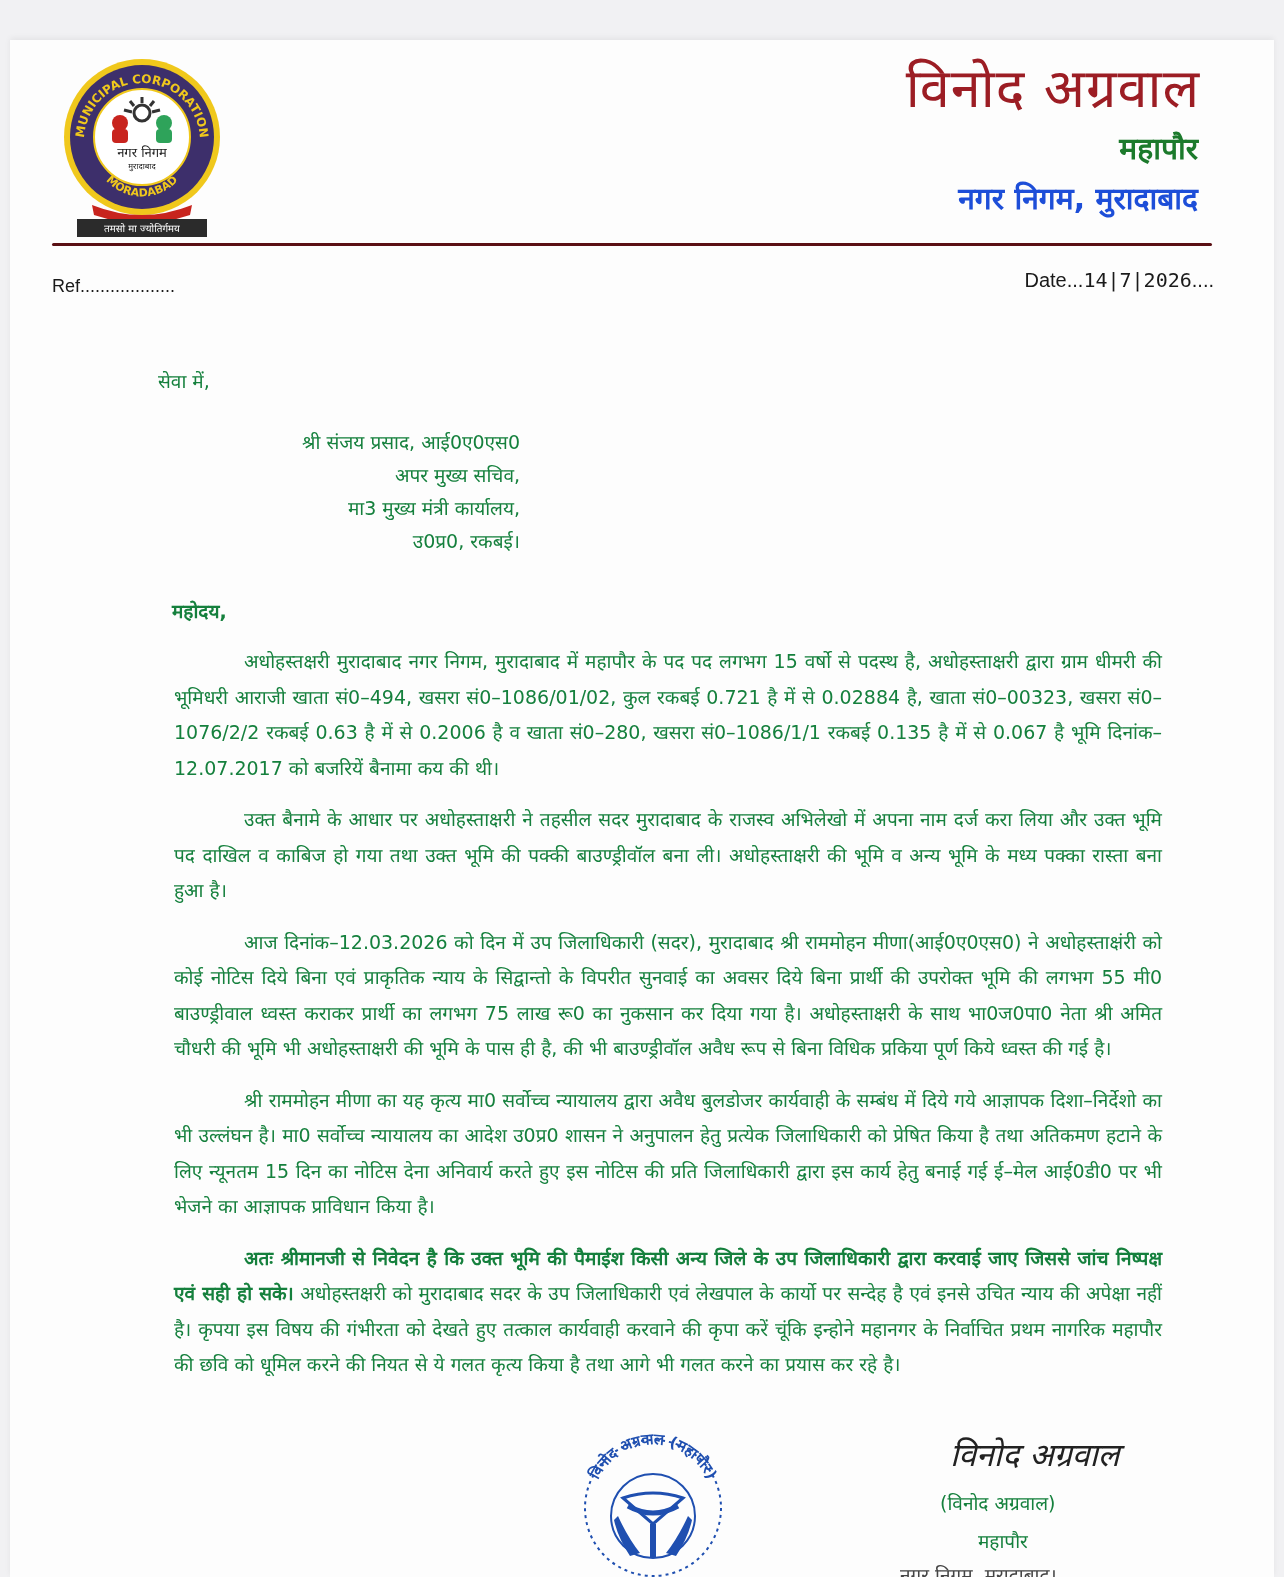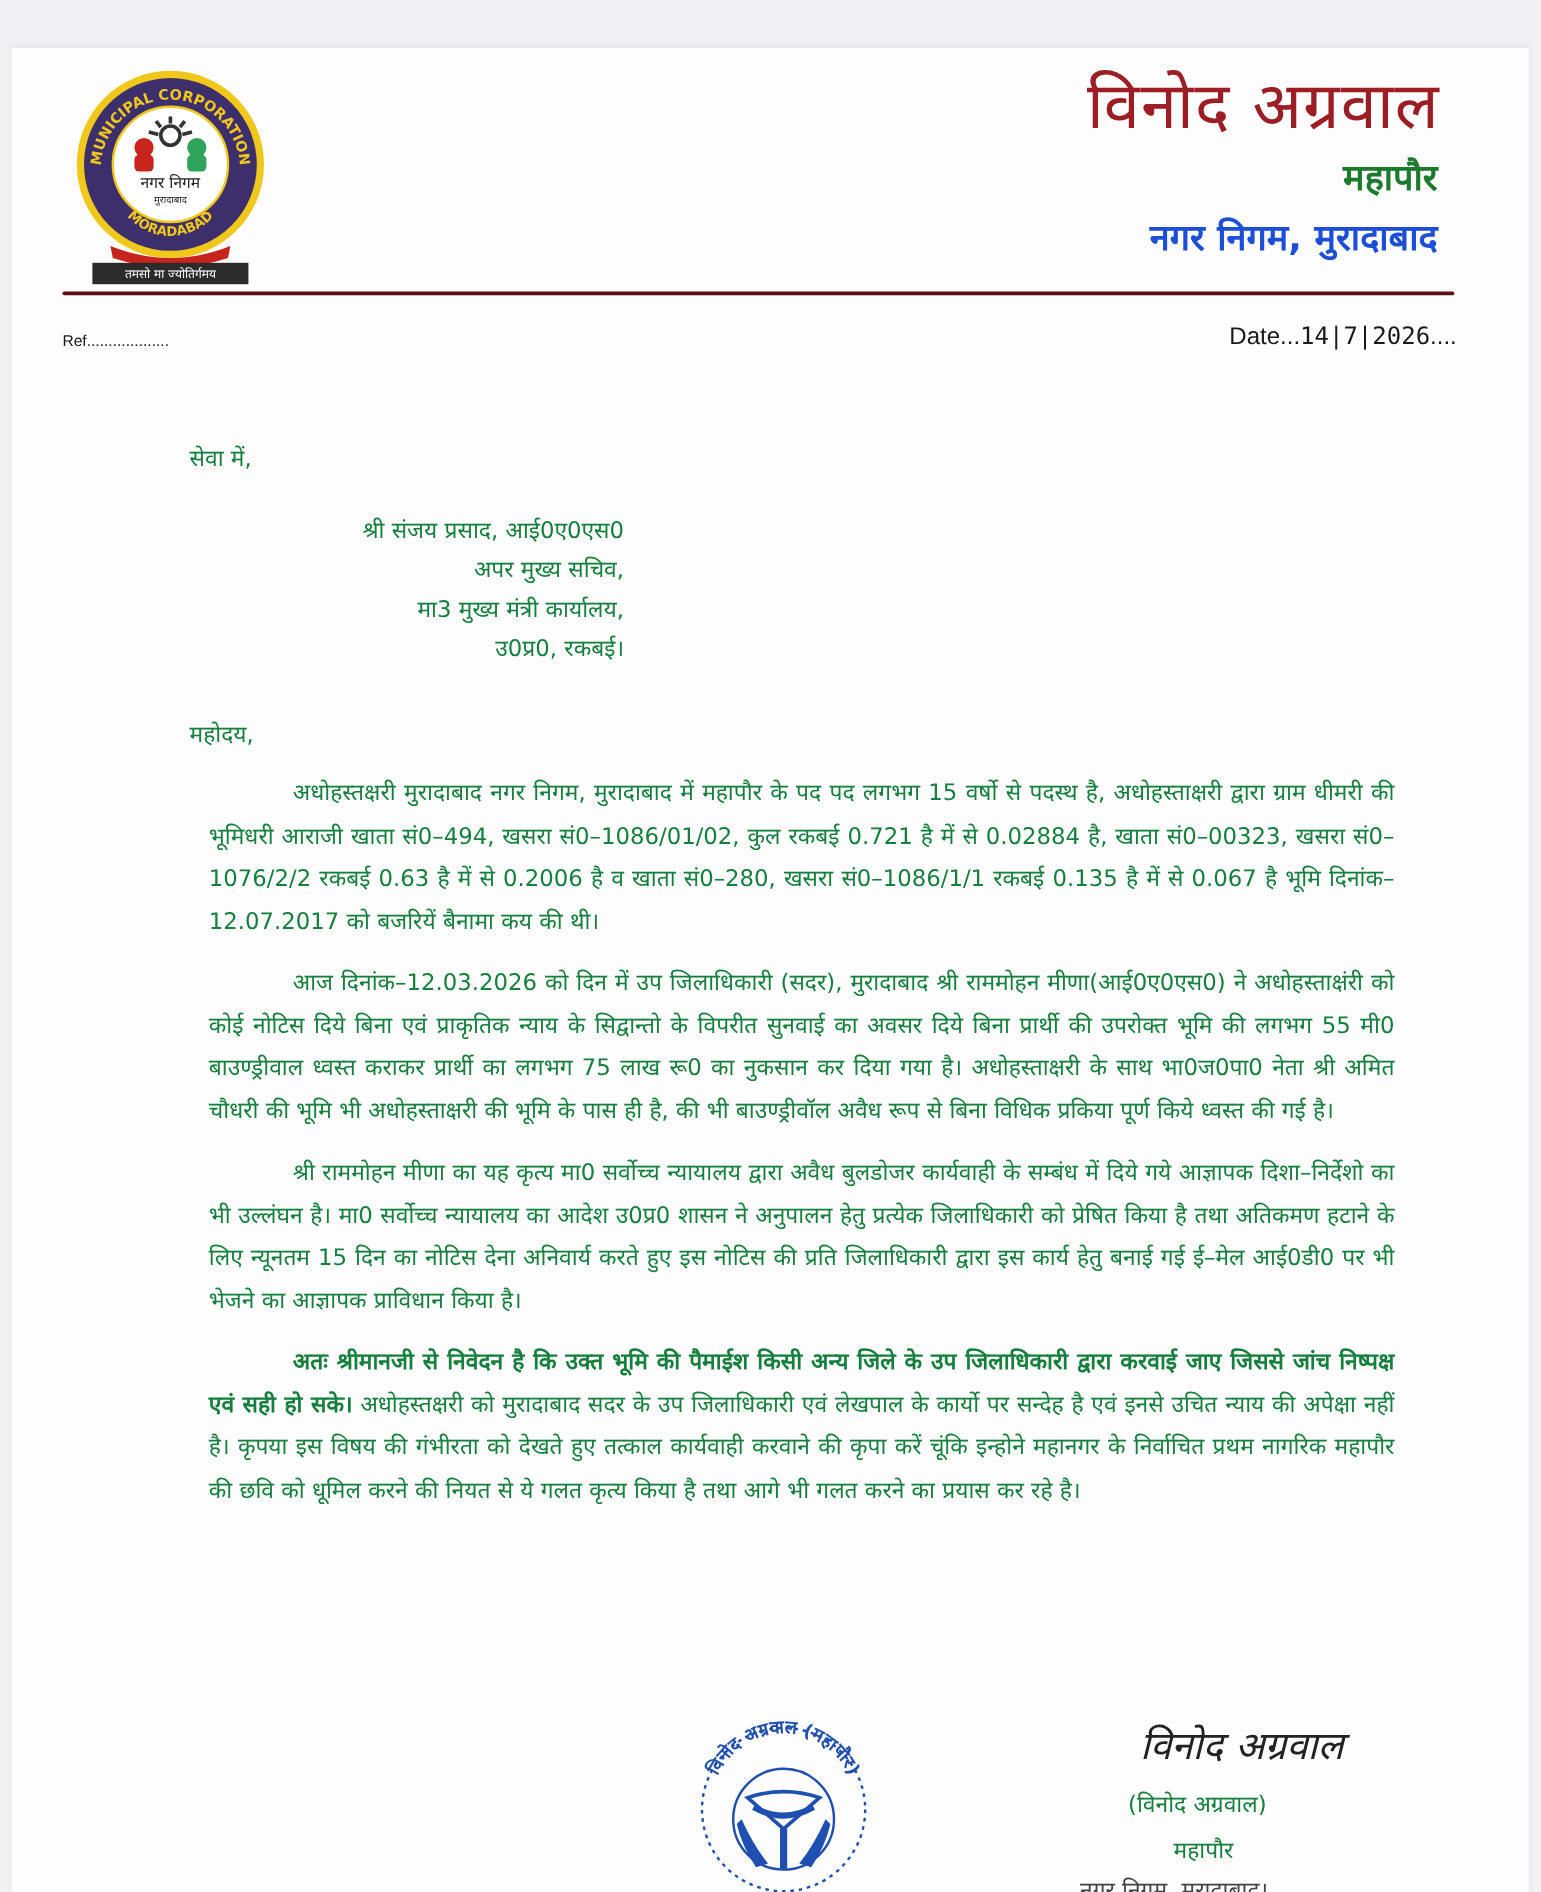--- a/index.html
+++ b/index.html
@@ -29,28 +29,28 @@
       font-size: 30px; font-weight: bold; color: #1c7a2c; line-height: 1;
     }
     .lh-org {
       position: absolute; right: 86px; top: 184px;
       font-size: 30px; font-weight: bold; color: #1d4ed8; line-height: 1;
     }
     .rule {
       position: absolute; left: 52px; top: 243px; width: 1160px; height: 3px;
       background: #5a1014; border-radius: 2px;
     }
-    .ref { position: absolute; left: 52px; top: 276px; font-size: 13px; font-family: "Liberation Sans", sans-serif; text-align: center; }
+    .ref { position: absolute; left: 52px; top: 276px; font-size: 18px; font-family: "Liberation Sans", sans-serif; text-align: center; }
     .date { position: absolute; right: 70px; top: 268px; font-size: 20px; font-family: "Liberation Sans", sans-serif; }
     .date .hand { font-family: "DejaVu Sans Mono", monospace; font-size: 20px; }
 
     .body-text { font-family: "DejaVu Sans", sans-serif; font-size: 19px; color: #15803d; }
     .salutation-to { position: absolute; left: 158px; top: 368px; }
     .addressee { position: absolute; left: 302px; top: 426px; line-height: 33px; text-align: right; }
-    .greeting { position: absolute; left: 158px; top: 598px; }
+    .greeting { position: absolute; left: 172px; top: 598px; font-weight: bold; }
 
     .paras { position: absolute; left: 158px; top: 628px; width: 1020px; line-height: 35.5px; }
     .para { text-align: justify; text-indent: 70px; margin: 16px; }
     .para.gap { margin-top: 12px; }
     .bold { font-weight: bold; }
 
     
     .seal { position: absolute; left: 578px; top: 1428px; width: 150px; height: 150px; }
     
     .sign { position: absolute; left: 950px; top: 1432px; font-family: "DejaVu Serif", serif; font-size: 32px; color: #222; font-style: italic; }
@@ -116,20 +116,21 @@
   <div>श्री संजय प्रसाद, आई0ए0एस0</div>
   <div>अपर मुख्य सचिव,</div>
   <div>मा3 मुख्य मंत्री कार्यालय,</div>
   <div>उ0प्र0, रकबई।</div>
 </div>
 
 <div class="body-text greeting">महोदय,</div>
 
 <div class="body-text paras">
   <p class="para">अधोहस्तक्षरी मुरादाबाद नगर निगम, मुरादाबाद में महापौर के पद पद लगभग 15 वर्षो से पदस्थ है, अधोहस्ताक्षरी द्वारा ग्राम धीमरी की भूमिधरी आराजी खाता सं0–494, खसरा सं0–1086/01/02, कुल रकबई 0.721 है में से 0.02884 है, खाता सं0–00323, खसरा सं0–1076/2/2 रकबई 0.63 है में से 0.2006 है व खाता सं0–280, खसरा सं0–1086/1/1 रकबई 0.135 है में से 0.067 है भूमि दिनांक–12.07.2017 को बजरियें बैनामा कय की थी।</p>
+  <p class="para gap">उक्त बैनामे के आधार पर अधोहस्ताक्षरी ने तहसील सदर मुरादाबाद के राजस्व अभिलेखो में अपना नाम दर्ज करा लिया और उक्त भूमि पद दाखिल व काबिज हो गया तथा उक्त भूमि की पक्की बाउण्ड्रीवॉल बना ली। अधोहस्ताक्षरी की भूमि व अन्य भूमि के मध्य पक्का रास्ता बना हुआ है।</p>
   <p class="para">आज दिनांक–12.03.2026 को दिन में उप जिलाधिकारी (सदर), मुरादाबाद श्री राममोहन मीणा(आई0ए0एस0) ने अधोहस्ताक्षंरी को कोई नोटिस दिये बिना एवं प्राकृतिक न्याय के सिद्वान्तो के विपरीत सुनवाई का अवसर दिये बिना प्रार्थी की उपरोक्त भूमि की लगभग 55 मी0 बाउण्ड्रीवाल ध्वस्त कराकर प्रार्थी का लगभग 75 लाख रू0 का नुकसान कर दिया गया है। अधोहस्ताक्षरी के साथ भा0ज0पा0 नेता श्री अमित चौधरी की भूमि भी अधोहस्ताक्षरी की भूमि के पास ही है, की भी बाउण्ड्रीवॉल अवैध रूप से बिना विधिक प्रकिया पूर्ण किये ध्वस्त की गई है।</p>
   <p class="para">श्री राममोहन मीणा का यह कृत्य मा0 सर्वोच्च न्यायालय द्वारा अवैध बुलडोजर कार्यवाही के सम्बंध में दिये गये आज्ञापक दिशा–निर्देशो का भी उल्लंघन है। मा0 सर्वोच्च न्यायालय का आदेश उ0प्र0 शासन ने अनुपालन हेतु प्रत्येक जिलाधिकारी को प्रेषित किया है तथा अतिकमण हटाने के लिए न्यूनतम 15 दिन का नोटिस देना अनिवार्य करते हुए इस नोटिस की प्रति जिलाधिकारी द्वारा इस कार्य हेतु बनाई गई ई–मेल आई0डी0 पर भी भेजने का आज्ञापक प्राविधान किया है।</p>
   <p class="para"><span class="bold">अतः श्रीमानजी से निवेदन है कि उक्त भूमि की पैमाईश किसी अन्य जिले के उप जिलाधिकारी द्वारा करवाई जाए जिससे जांच निष्पक्ष एवं सही हो सके।</span><span> अधोहस्तक्षरी को मुरादाबाद सदर के उप जिलाधिकारी एवं लेखपाल के कार्यो पर सन्देह है एवं इनसे उचित न्याय की अपेक्षा नहीं है। कृपया इस विषय की गंभीरता को देखते हुए तत्काल कार्यवाही करवाने की कृपा करें चूंकि इन्होने महानगर के निर्वाचित प्रथम नागरिक महापौर की छवि को धूमिल करने की नियत से ये गलत कृत्य किया है तथा आगे भी गलत करने का प्रयास कर रहे है।</span></p>
 </div>
 
 <div class="seal">
   <svg viewBox="0 0 150 150" width="150" height="150">
     <defs>
         <path id="sealArc" d="M 18 95 A 60 60 0 1 1 132 95"></path>
       </defs>

